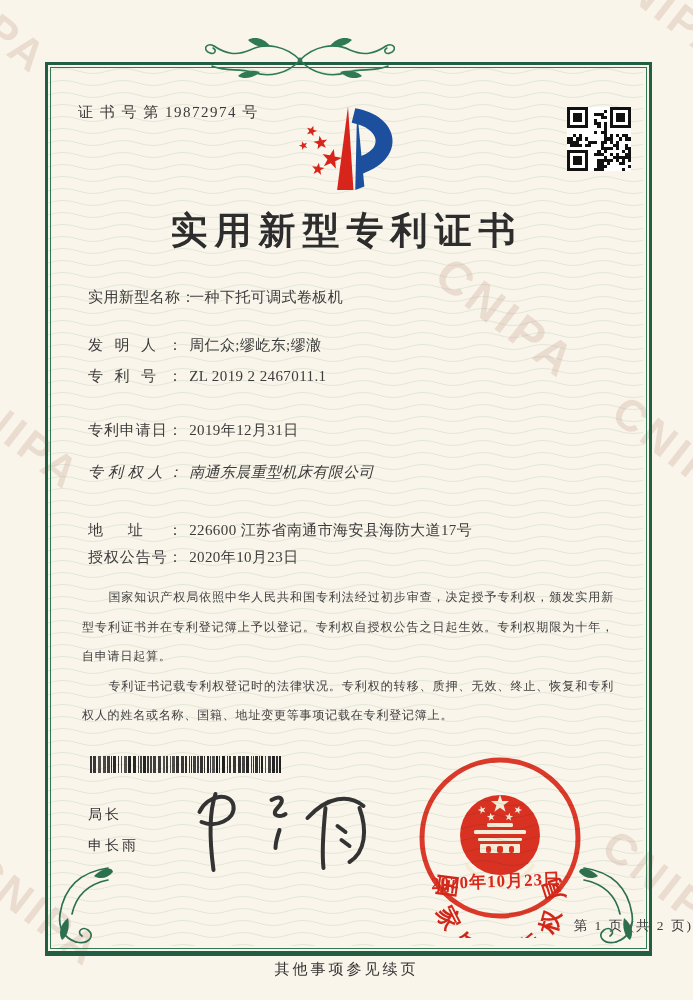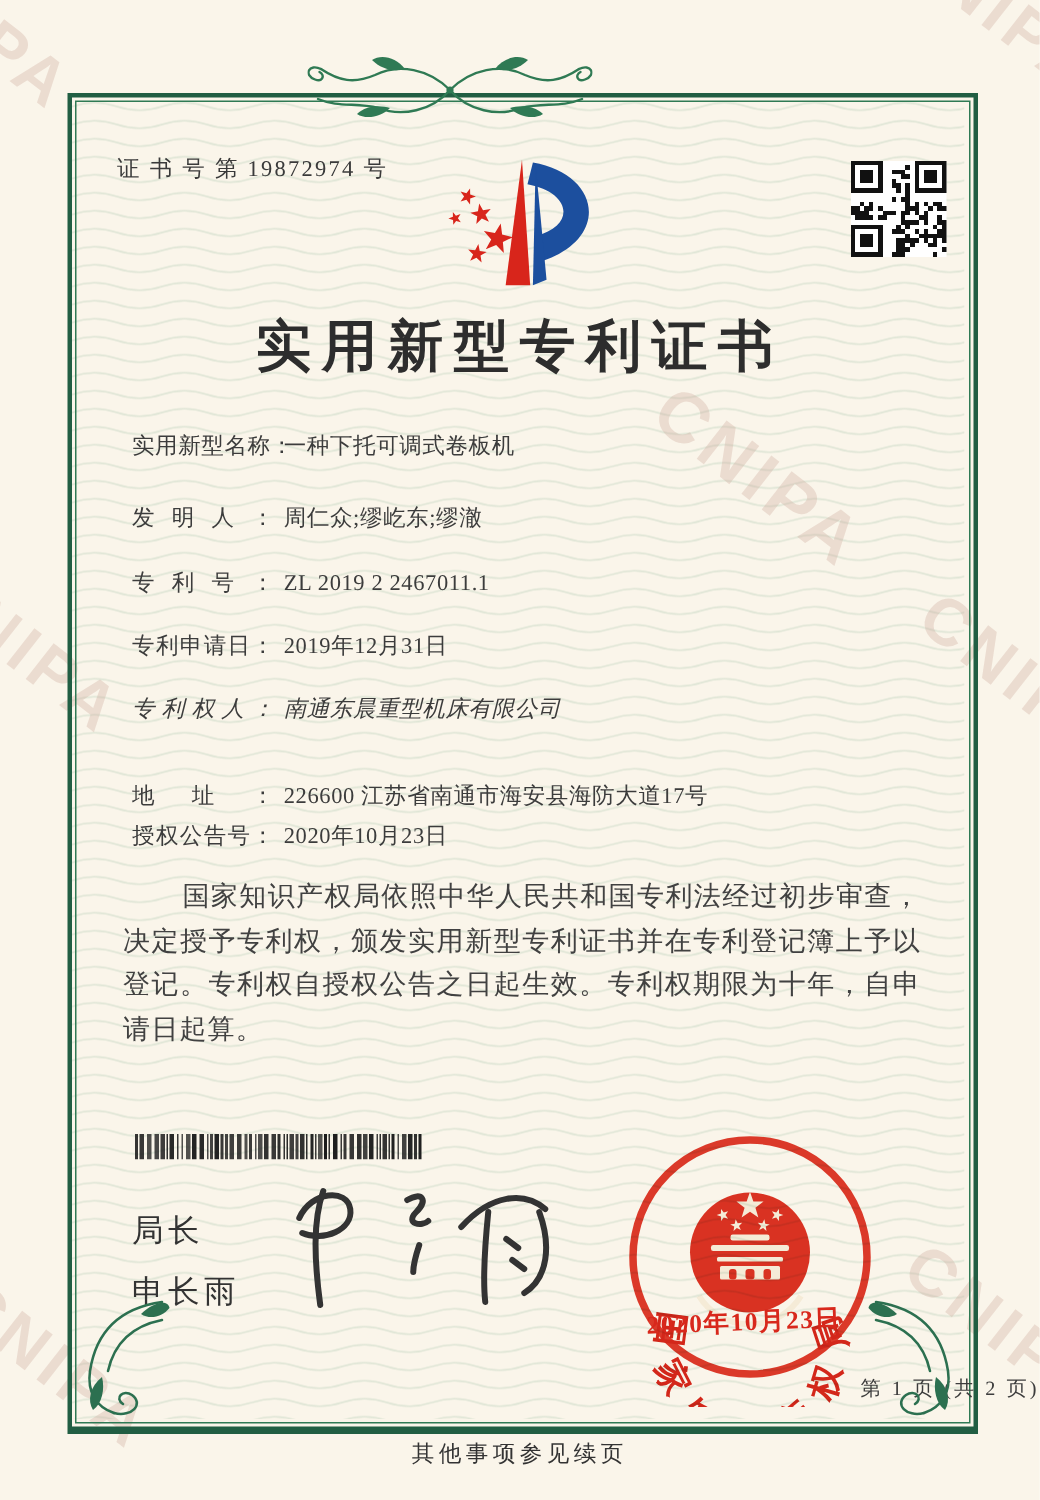--- a/index.html
+++ b/index.html
@@ -24,27 +24,27 @@
   .qr{position:absolute;left:567px;top:105px;z-index:2;}
   .title{position:absolute;left:0;top:206px;width:693px;text-align:center;
     font-size:37px;font-weight:700;letter-spacing:7px;color:#2d2d2d;z-index:2;}
   
   .row{position:absolute;left:88px;font-size:15px;letter-spacing:.4px;color:#3c3c3c;z-index:2;white-space:nowrap;}
   .lbl{display:inline-block;width:95px;text-align:justify;text-align-last:justify;}
   .val{margin-left:2px;}
   .grant2{position:absolute;left:249px;top:0;white-space:nowrap;}
   
   .paras{position:absolute;left:82px;top:583px;width:532px;z-index:2;
-    font-size:18px;line-height:29.5px;letter-spacing:.8px;color:#414141;text-align:justify;}
+    font-size:12px;line-height:29.5px;letter-spacing:.8px;color:#414141;text-align:justify;}
   .paras p{margin:0;text-indent:2.2em;}
   
   .barcode{position:absolute;left:90px;top:756px;width:198px;height:17px;z-index:2;
     display:flex;align-items:stretch;overflow:hidden;}
   .bar{flex:0 0 auto;background:#1c1c1c;height:100%;}
-  .signer{position:absolute;left:88px;top:806px;z-index:2;font-size:21px;letter-spacing:3px;color:#333;}
+  .signer{position:absolute;left:88px;top:806px;z-index:2;font-size:14px;letter-spacing:3px;color:#333;}
   .signer div{margin-bottom:13px;}
   .sig{position:absolute;left:185px;top:778px;z-index:2;}
   .seal{position:absolute;left:400px;top:738px;z-index:3;mix-blend-mode:multiply;}
   .seal-ring-text{font-size:23px;letter-spacing:14px;font-weight:700;fill:#d8281c;}
   .seal-date{position:absolute;left:431px;top:869px;width:180px;z-index:4;
     font-size:17px;color:#d8281c;letter-spacing:1px;transform:rotate(-2deg);font-weight:600;}
   .page-info{position:absolute;left:0;top:917px;width:693px;text-align:right;
     font-size:13.5px;letter-spacing:2px;color:#3c3c3c;z-index:2;}
   .continuation{position:absolute;left:0;top:960px;width:693px;text-align:center;
     font-size:15px;letter-spacing:3px;color:#333;z-index:2;}
@@ -242,21 +242,21 @@
 <div class="title">实用新型专利证书</div>
 
 <div class="row" style="top:288px;">
   <span class="lbl">实用新型名称：</span>
   <span class="val">一种下托可调式卷板机</span>
 </div>
 <div class="row" style="top:336px;">
   <span class="lbl">发明人：</span>
   <span class="val">周仁众;缪屹东;缪澈</span>
 </div>
-<div class="row" style="top:379px;">
+<div class="row" style="top:367px;">
   <span class="lbl">专利号：</span>
   <span class="val">ZL 2019 2 2467011.1</span>
 </div>
 <div class="row" style="top:421px;">
   <span class="lbl">专利申请日：</span>
   <span class="val">2019年12月31日</span>
 </div>
 <div class="row" style="top:463px;font-style:italic;">
   <span class="lbl">专利权人：</span>
   <span class="val">南通东晨重型机床有限公司</span>
@@ -265,20 +265,21 @@
   <span class="lbl">地址：</span>
   <span class="val">226600 江苏省南通市海安县海防大道17号</span>
 </div>
 <div class="row" style="top:548px;width:560px;">
   <span class="lbl">授权公告号：</span>
   <span class="val">2020年10月23日</span>
 </div>
 
 <div class="paras">
   <p>国家知识产权局依照中华人民共和国专利法经过初步审查，决定授予专利权，颁发实用新型专利证书并在专利登记簿上予以登记。专利权自授权公告之日起生效。专利权期限为十年，自申请日起算。</p>
+  <p>专利证书记载专利权登记时的法律状况。专利权的转移、质押、无效、终止、恢复和专利权人的姓名或名称、国籍、地址变更等事项记载在专利登记簿上。</p>
 </div>
 
 <div class="barcode" id="barcode" aria-hidden="true">
     <span class="bar" style="width: 2px; margin-right: 1px; opacity: 0.89;"></span>
     <span class="bar" style="width: 3px; margin-right: 2px; opacity: 0.88;"></span>
     <span class="bar" style="width: 3px; margin-right: 2px; opacity: 0.77;"></span>
     <span class="bar" style="width: 3px; margin-right: 1px; opacity: 0.8;"></span>
     <span class="bar" style="width: 3px; margin-right: 1px; opacity: 0.85;"></span>
     <span class="bar" style="width: 1px; margin-right: 1px; opacity: 0.92;"></span>
     <span class="bar" style="width: 3px; margin-right: 2px; opacity: 0.94;"></span>

